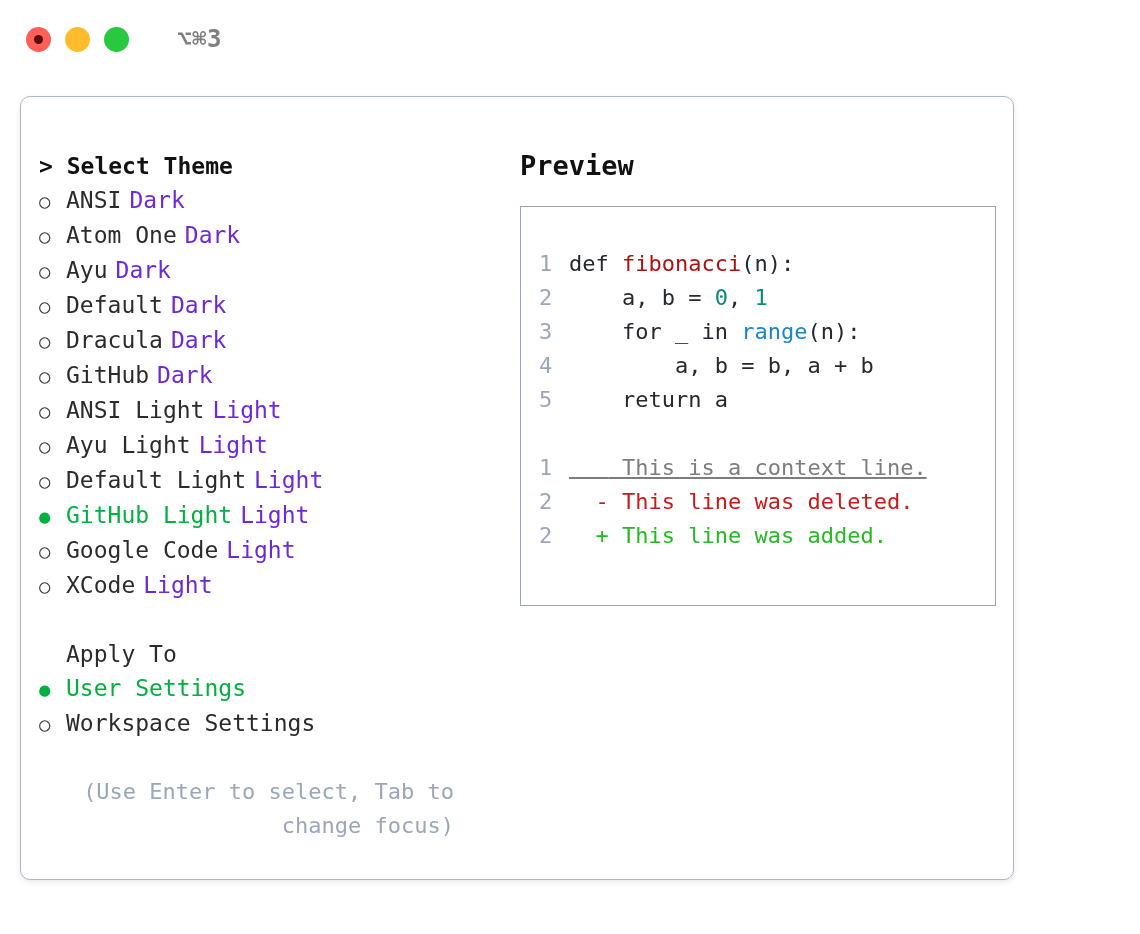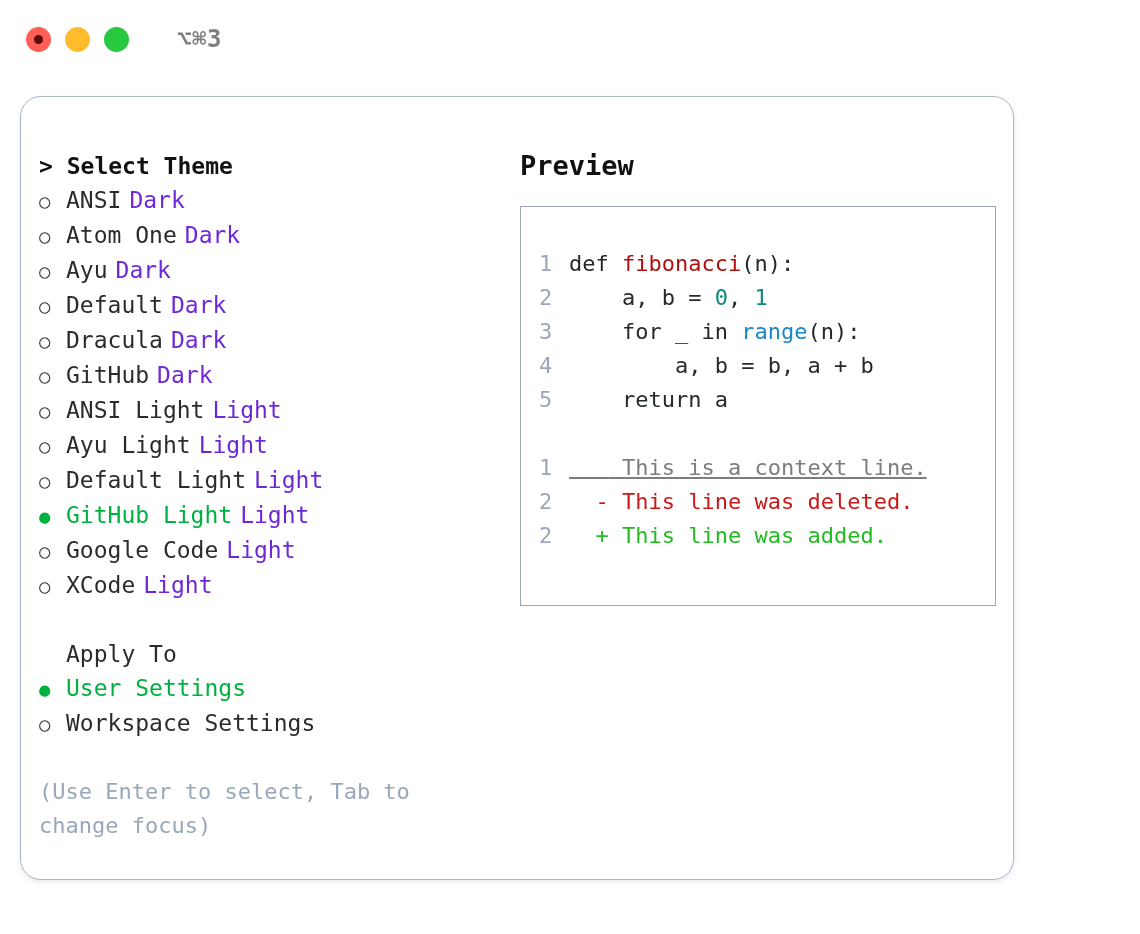--- a/index.html
+++ b/index.html
@@ -53,21 +53,21 @@
     letter-spacing: 0.5px;
     white-space: pre;
   }
 
   
   .panel {
     position: absolute;
     left: 20px; top: 96px;
     width: 994px; height: 784px;
     border: 1.6px solid #aeb7c4;
-    border-radius: 21px;
+    border-radius: 10px;
     background: #ffffff;
     box-shadow: 0 2px 5px rgba(120,130,145,0.18);
   }
   .panel-inner {
     position: relative;
     width: 100%; height: 100%;
     padding: 52px 0 0 18px;
     display: flex;
   }
   .col-left  { width: 470px; flex: none; }
@@ -111,20 +111,21 @@
     padding-left: 27px;
     white-space: pre;
   }
   .hint {
     margin-top: 34px;
     font-size: 22px;
     line-height: 34px;
     color: #9aa7b8;
     width: 415px;
     white-space: pre-wrap;
+    text-align: right;
   }
 
   
   .preview-title {
     font-size: 27px;
     font-weight: bold;
     color: #111111;
     line-height: 34px;
     white-space: pre;
   }

